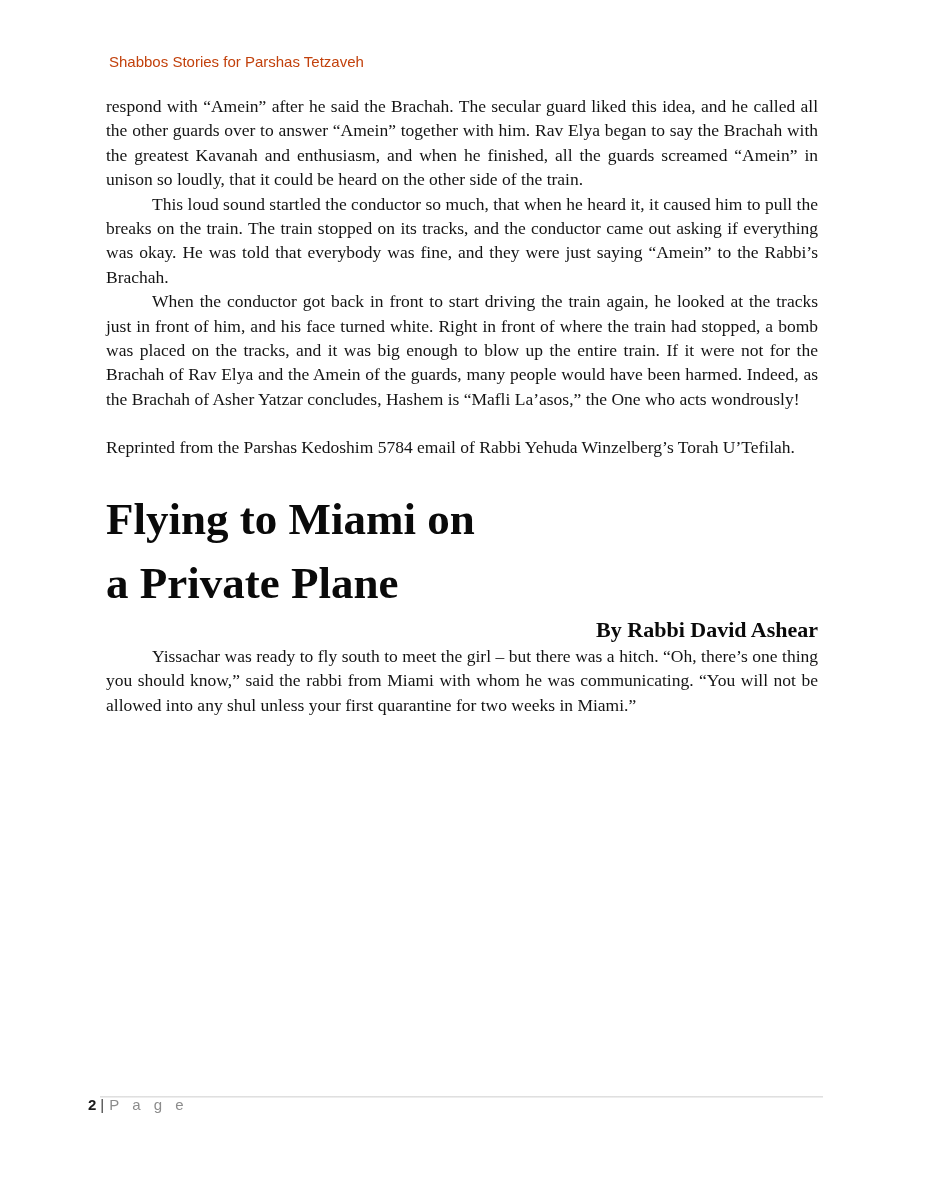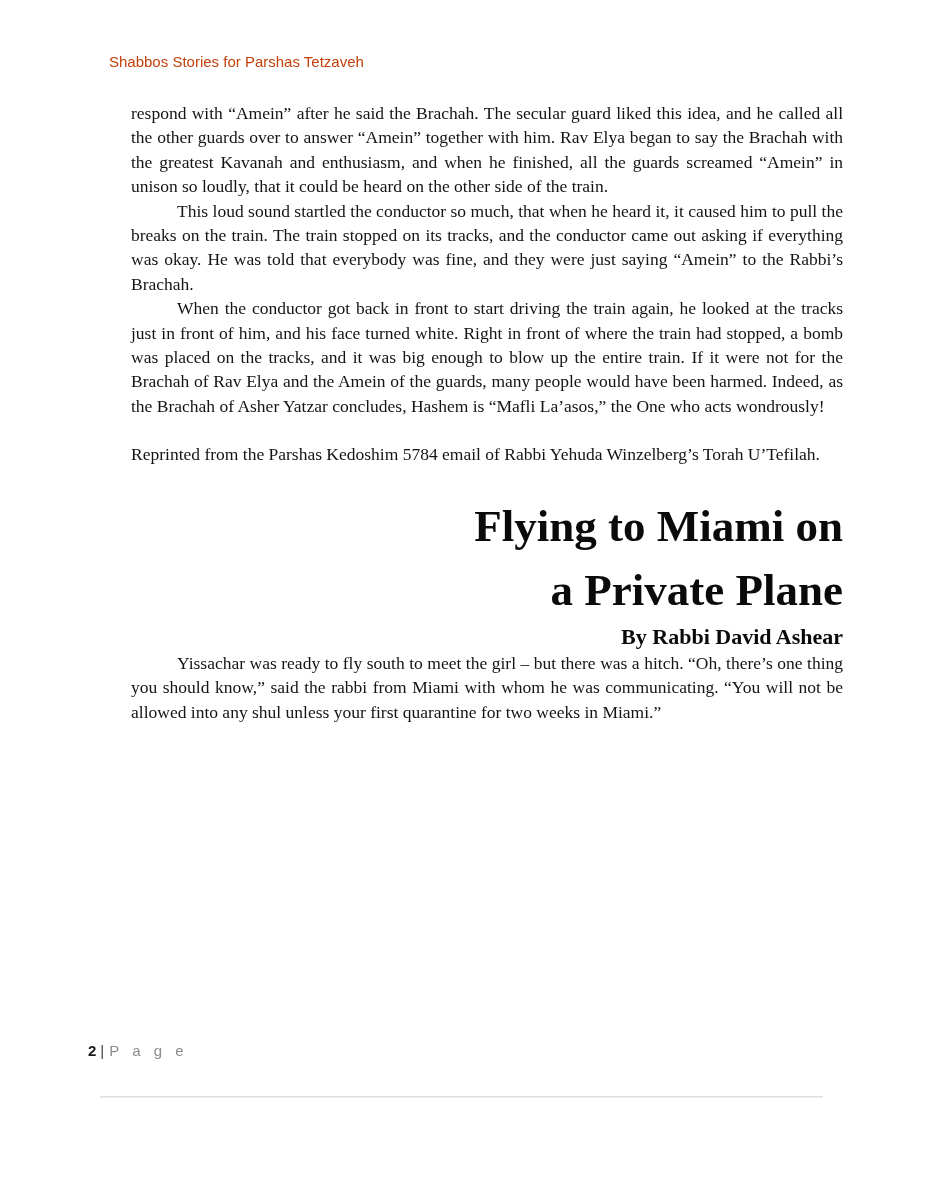--- a/index.html
+++ b/index.html
@@ -21,40 +21,39 @@
     left: 109px;
     top: 53px;
     font-family: "Liberation Sans", sans-serif;
     font-size: 15px;
     color: #c2410c;
     white-space: nowrap;
   }
   .content {
     position: absolute;
     left: 106px;
-    top: 101px;
+    top: 94px;
     width: 712px;
-    margin-left: 25px;
   }
   .content p {
     margin: 0;
     font-size: 17.5px;
     line-height: 24.4px;
     text-align: justify;
     text-indent: 46px;
   }
   .content p.flush {
     text-indent: 0;
   }
   .attribution {
     margin-top: 24px !important;
   }
   .story-title {
     margin-top: 27px;
-    text-align: right;
+    text-align: left;
     font-weight: 700;
     font-size: 45px;
     line-height: 64px;
     color: #0a0a0a;
   }
   .story-byline {
     text-align: right;
     font-weight: 700;
     font-size: 22px;
     line-height: 29px;
@@ -67,21 +66,21 @@
     position: absolute;
     left: 100px;
     top: 1096px;
     width: 723px;
     height: 2px;
     background: linear-gradient(to bottom, #d9d9d9, #f4f4f4);
   }
   .doc-footer {
     position: absolute;
     left: 88px;
-    top: 1042px;
+    top: 1096px;
     font-family: "Liberation Sans", sans-serif;
     font-size: 15px;
     white-space: nowrap;
   }
   .page-number {
     font-weight: 700;
     color: #1a1a1a;
   }
   .footer-divider {
     color: #3d3d3d;

